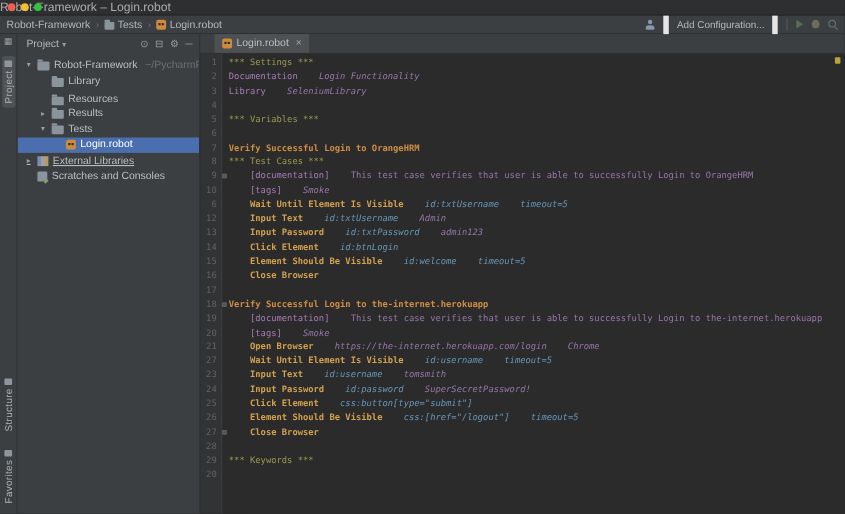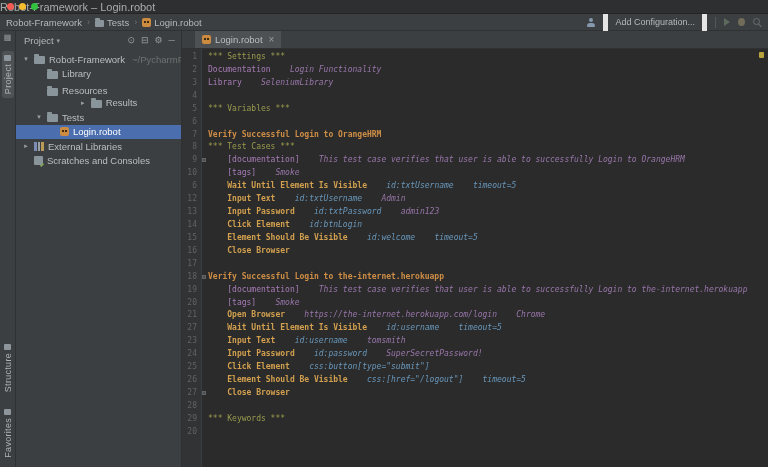--- a/index.html
+++ b/index.html
@@ -75,21 +75,21 @@
   .tab-close{color:#9a9da0;font-size:10px;margin-left:2px}
   .code-area{flex:1;display:flex;position:relative;background:#2b2b2b;overflow:hidden;font-family:"DejaVu Sans Mono",monospace}
   .gutter{width:20px;background:#313335;border-right:1px solid #3a3d3f;padding-top:2px;flex:none}
   .gnum{height:12.93px;line-height:12.93px;font-size:8px;color:#606366;text-align:right;padding-right:4px}
   .code-lines{flex:1;padding:2px 0 0 6px;min-width:0}
   .cline{height:12.93px;line-height:12.93px;font-size:8px;white-space:pre;position:relative}
   .tk-section{color:var(--section,#9b9b4f)}
   .tk-setting{color:var(--setting,#a87cb8)}
   .tk-bracket{color:var(--setting,#a87cb8);font-weight:normal}
   .tk-argp{color:var(--argument,#9876aa);font-style:italic}
-  .tk-doc{color:var(--argument,#9876aa);font-style:italic}
+  .tk-doc{color:var(--argument,#9876aa);}
   .tk-loc{color:var(--locator,#6897bb);font-style:italic}
   .tk-testcase{color:var(--testcase,#cf8e46);font-weight:bold}
   .tk-kw{color:var(--keyword,#d2a04f);font-weight:bold}
   .fold-mark{position:absolute;left:-6px;top:4px;width:4px;height:4px;background:#4c5052;border:1px solid #606466}
   .inspect-mark{position:absolute;top:3px;right:4px;width:5px;height:6px;background:#b8a33c;border-radius:1px}
 </style>
 </head>
 <body>
 
 <div class="window">
@@ -174,36 +174,36 @@
           <div class="tree-row" style="padding-left: 19px;">
             <span class="chev"></span>
             <span class="ic ic-folder"></span>
             <span class="tlabel">Library</span>
           </div>
           <div class="tree-row" style="padding-left: 19px; align-items: flex-end;">
             <span class="chev"></span>
             <span class="ic ic-folder"></span>
             <span class="tlabel">Resources</span>
           </div>
-          <div class="tree-row" style="padding-left: 19px; justify-content: center;">
+          <div class="tree-row" style="padding-left: 19px;">
             <span class="chev">▸</span>
             <span class="ic ic-folder"></span>
             <span class="tlabel">Results</span>
           </div>
           <div class="tree-row" style="padding-left: 19px;">
             <span class="chev">▾</span>
             <span class="ic ic-folder"></span>
             <span class="tlabel">Tests</span>
           </div>
           <div class="tree-row selected" style="padding-left: 32px;">
             <span class="chev"></span>
             <span class="ic ic-robot"></span>
             <span class="tlabel">Login.robot</span>
           </div>
-          <div class="tree-row" style="padding-left: 6px;">
+          <div class="tree-row" style="padding-left: 6px; text-decoration: underline;">
             <span class="chev">▸</span>
             <span class="ic ic-libs"></span>
             <span class="tlabel">External Libraries</span>
           </div>
           <div class="tree-row" style="padding-left: 6px;">
             <span class="chev"></span>
             <span class="ic ic-scratch"></span>
             <span class="tlabel">Scratches and Consoles</span>
           </div>
         </div>

